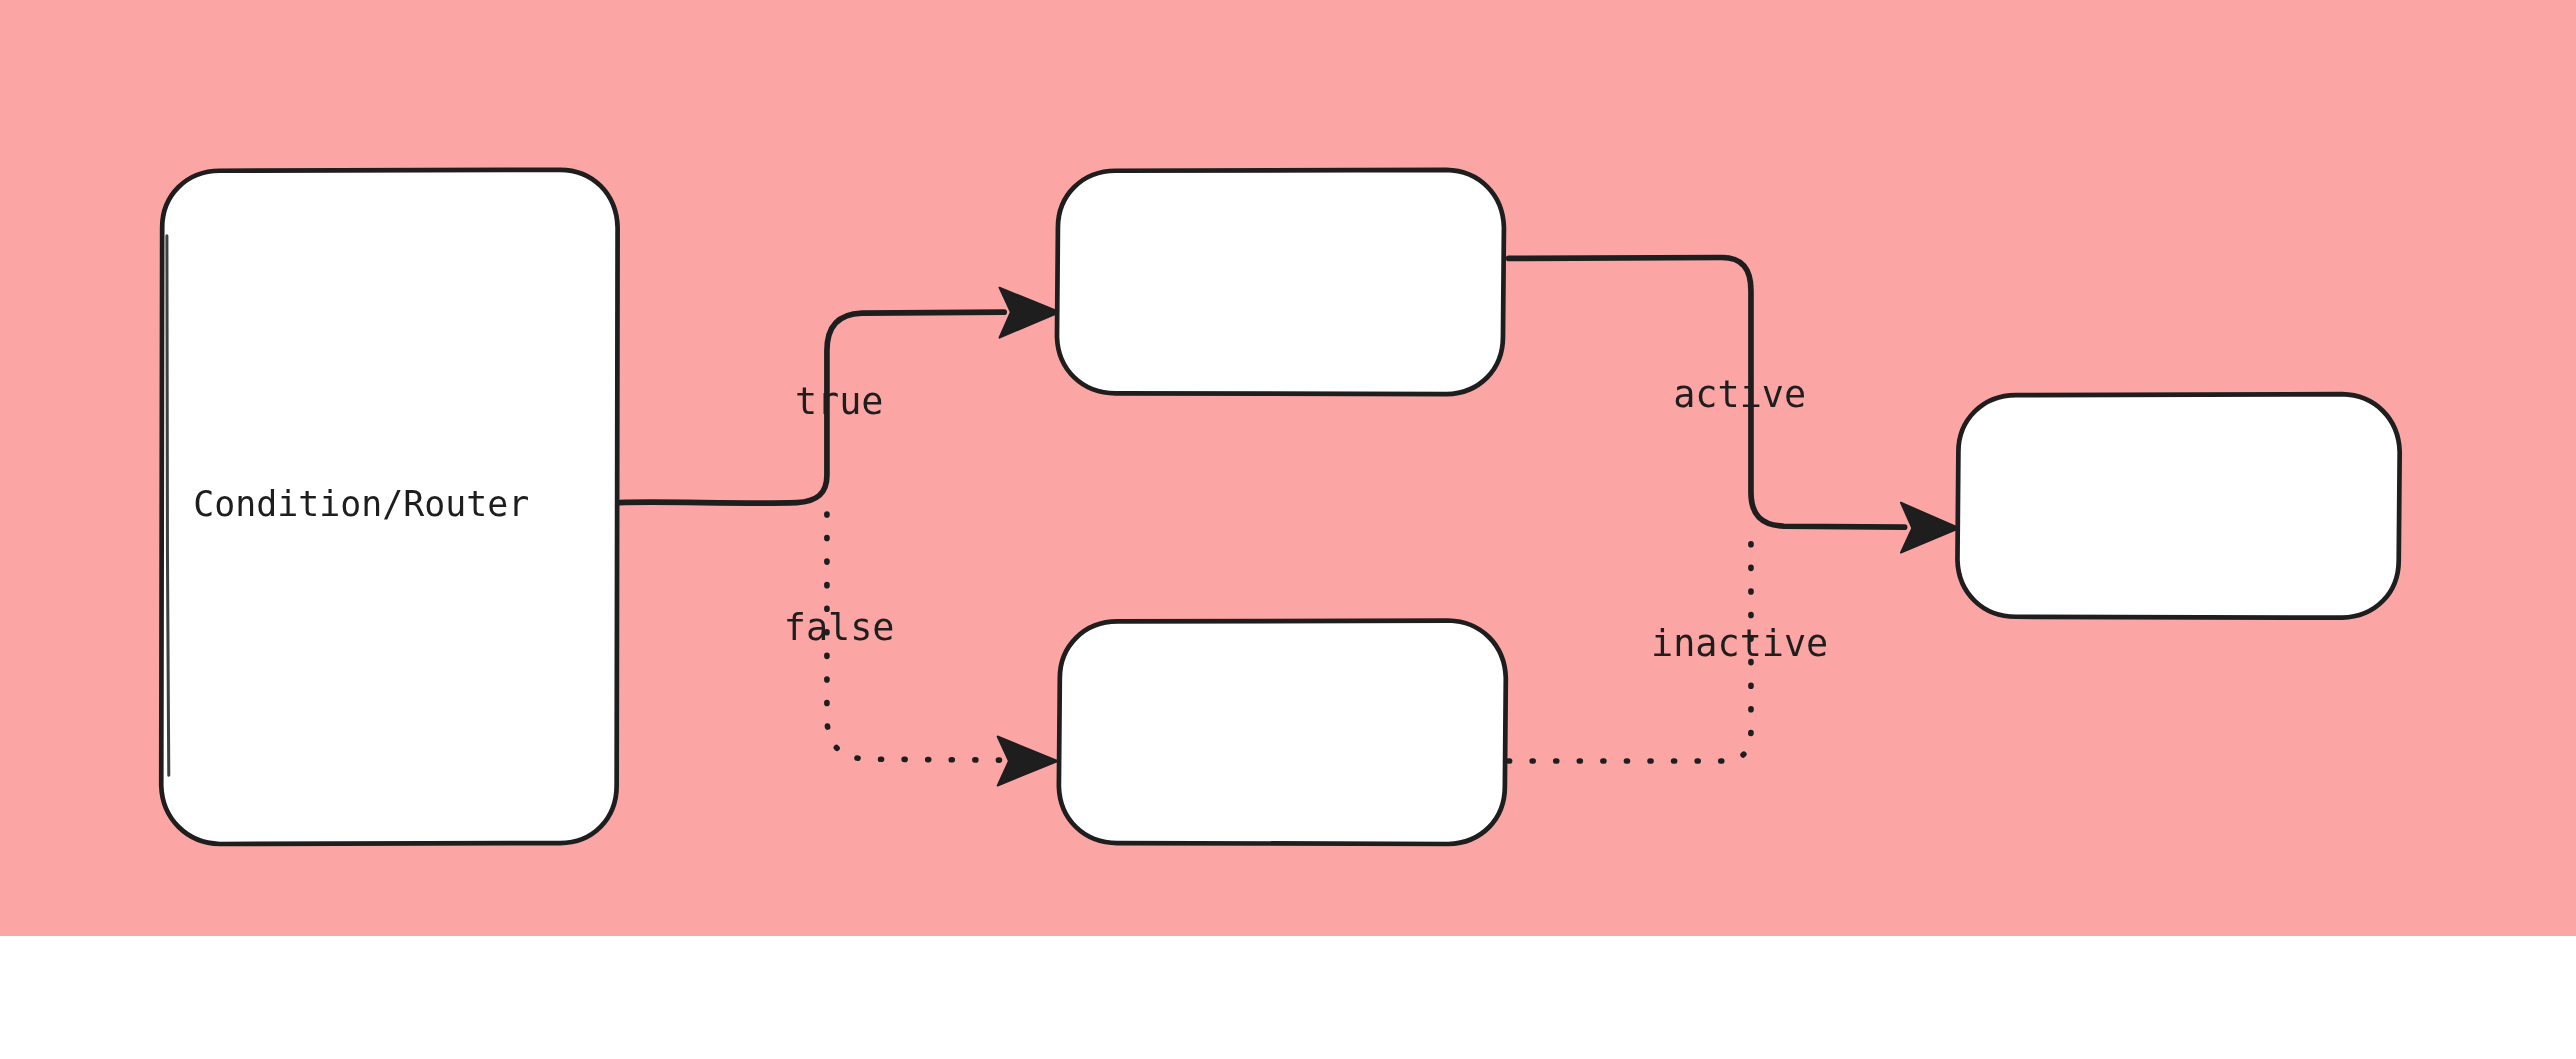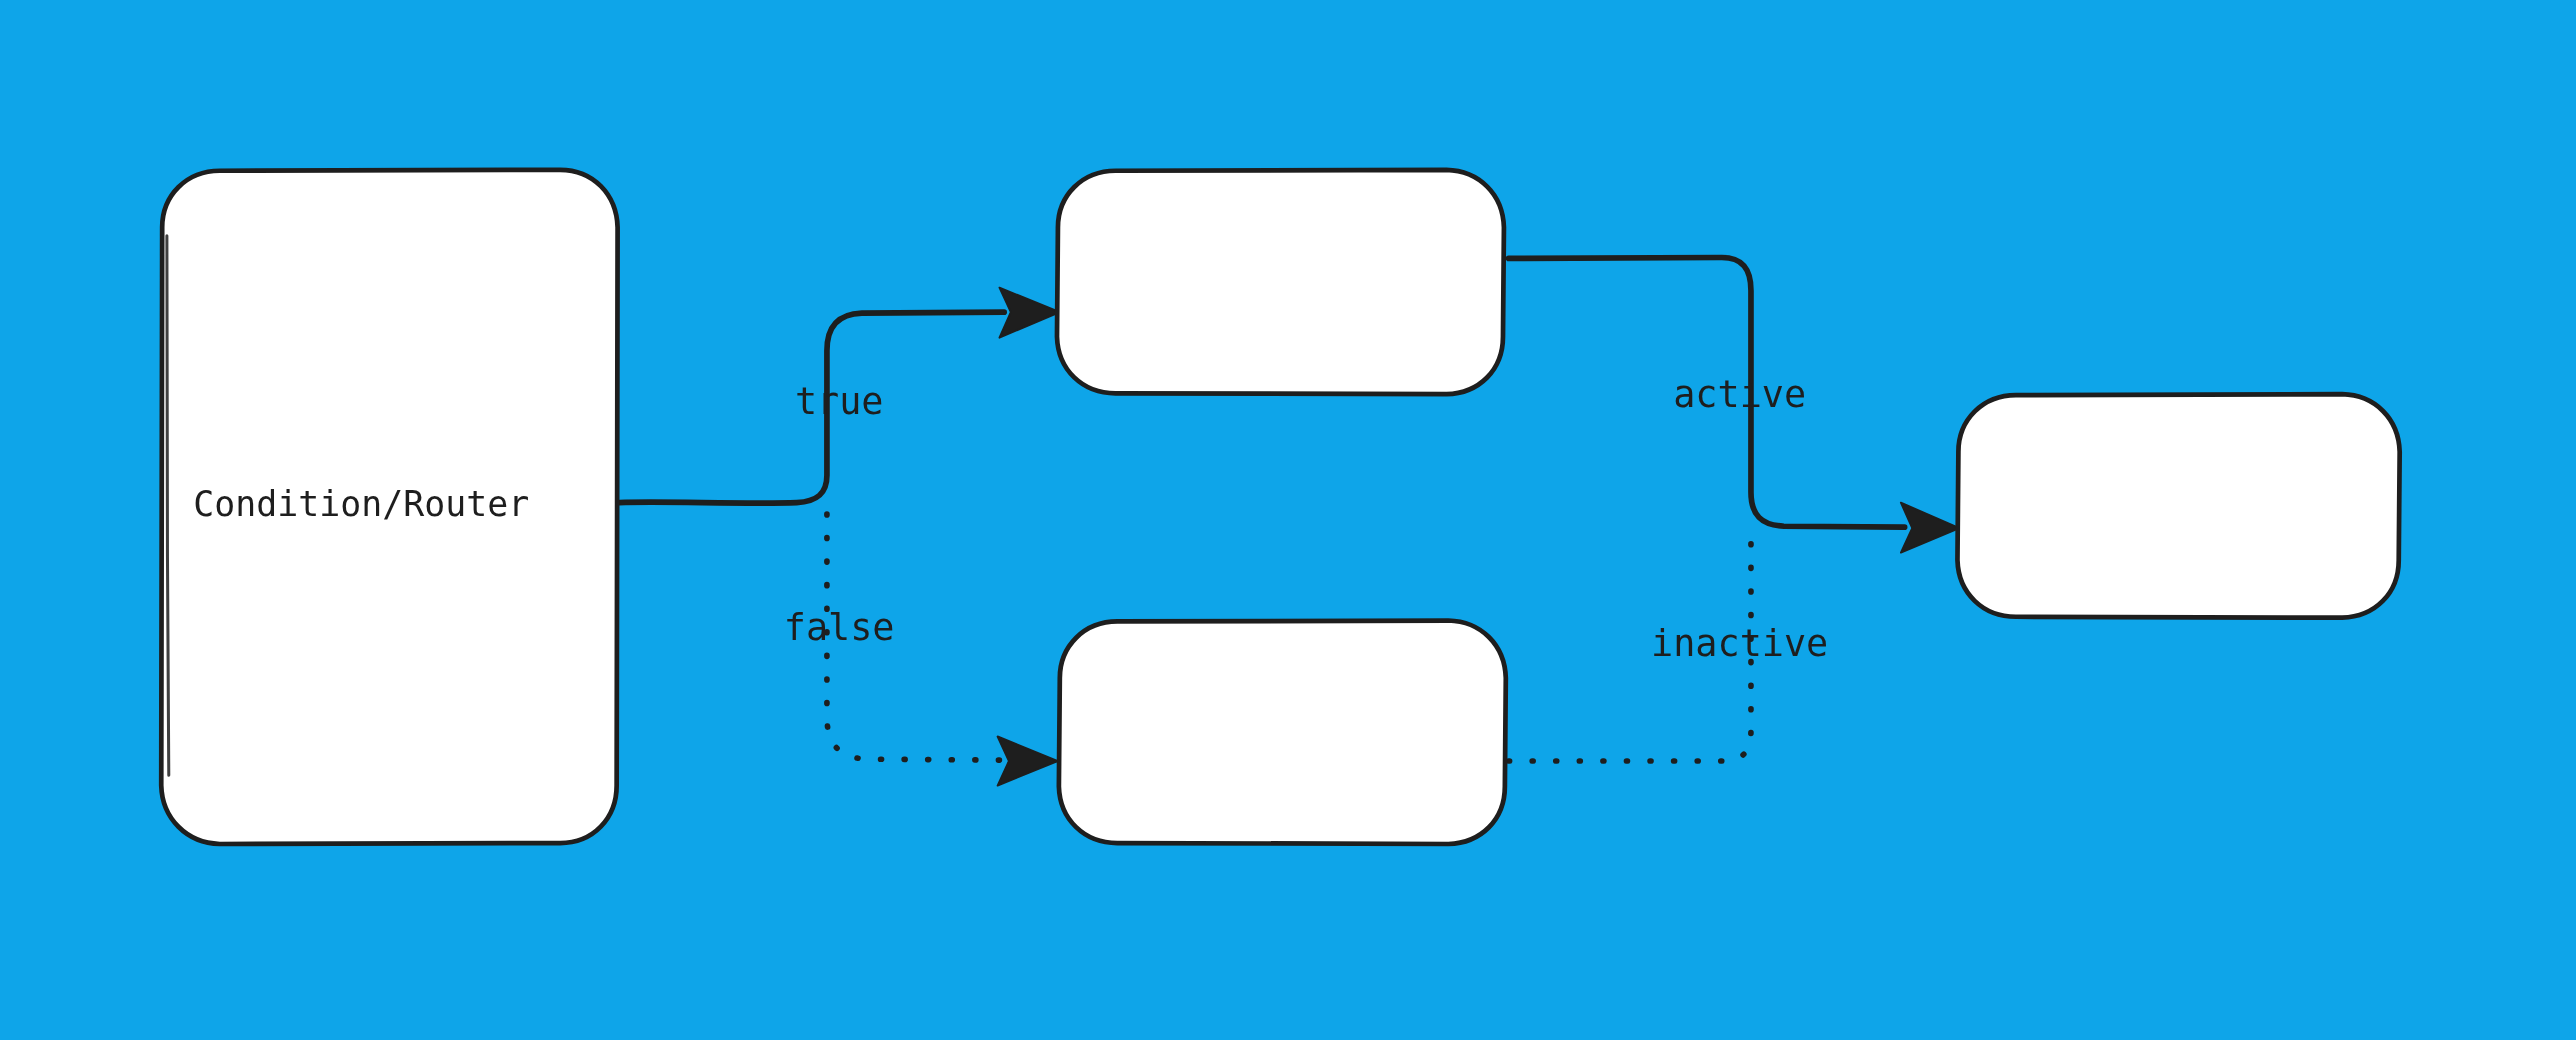--- a/index.html
+++ b/index.html
@@ -7,22 +7,22 @@
     margin: 0;
     padding: 0;
     background: #ffffff;
   }
   body {
     font-family: "DejaVu Sans Mono", monospace;
   }
   #canvas {
     position: relative;
     width: 2576px;
-    height: 1040px;
-    background: #0ea5e9;
+    height: 936px;
+    background: #fca5a5;
     overflow: hidden;
   }
   #diagram-svg {
     position: absolute;
     left: 0;
     top: 0;
     width: 2576px;
     height: 1060px;
     display: block;
   }

